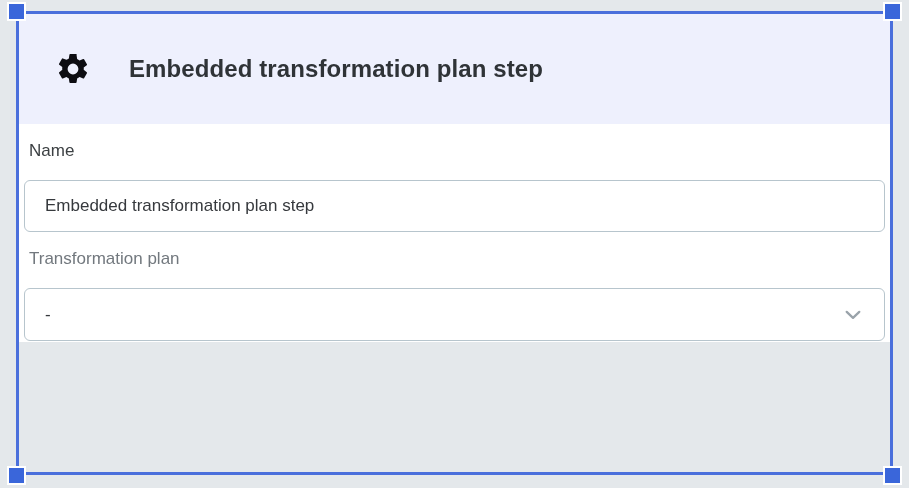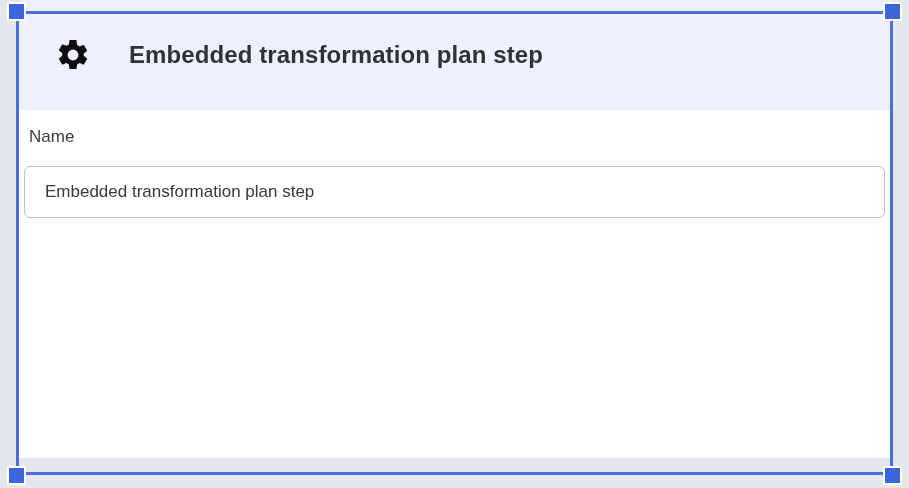--- a/index.html
+++ b/index.html
@@ -39,23 +39,23 @@
   }
   .handle.tl { left: 7px;   top: 2px; }
   .handle.tr { left: 883px; top: 2px; }
   .handle.bl { left: 7px;   top: 466px; }
   .handle.br { left: 883px; top: 466px; }
 
   
   #node-card {
     position: absolute;
     left: 19px;
-    top: 0;
+    top: 14px;
     width: 871px;
-    height: 458px;
+    height: 328px;
     background: #ffffff;
     box-sizing: border-box;
     overflow: hidden;
     z-index: 2;
   }
 
   
   .card-header {
     height: 110px;
     background: #eef0fd;
@@ -163,20 +163,31 @@
 
   <div class="card-body">
 
     <div class="field-group first">
       <div class="field-label">Name</div>
       <div class="text-input">
         <span>Embedded transformation plan step</span>
       </div>
     </div>
 
+    <div class="field-group">
+      <div class="field-label muted">Transformation plan</div>
+      <div class="select-input">
+        <span class="select-value">-</span>
+        <span class="chevron">
+          <svg width="26" height="26" viewBox="0 0 24 24" aria-hidden="true">
+            <path d="M6.2 9.1 12 14.6l5.8-5.5" fill="none" stroke="#9aa3aa" stroke-width="2.1" stroke-linecap="round" stroke-linejoin="round"></path>
+          </svg>
+        </span>
+      </div>
+    </div>
 
   </div>
 </div>
 
 <div id="selection-frame"></div>
 <div class="handle tl"></div>
 <div class="handle tr"></div>
 <div class="handle bl"></div>
 <div class="handle br"></div>
 

